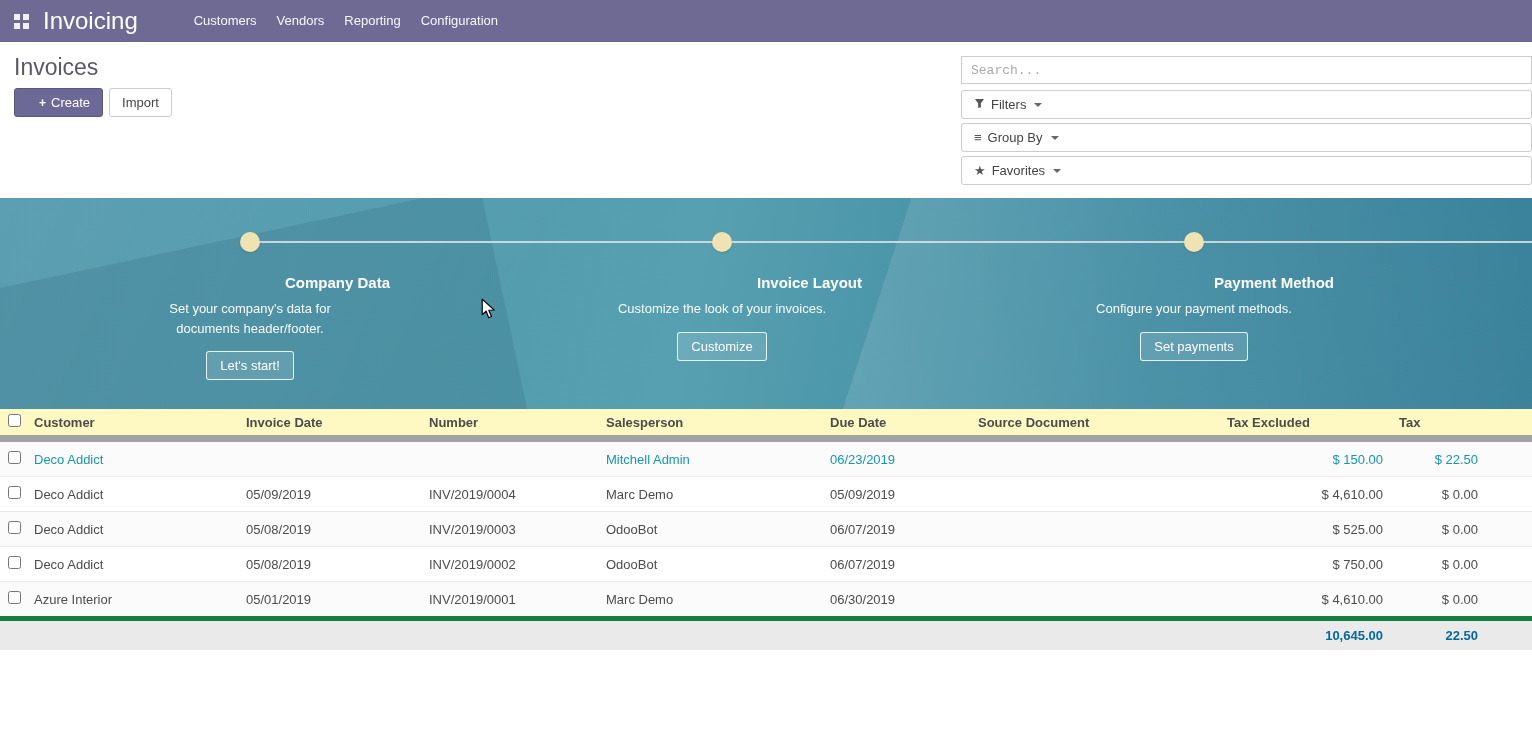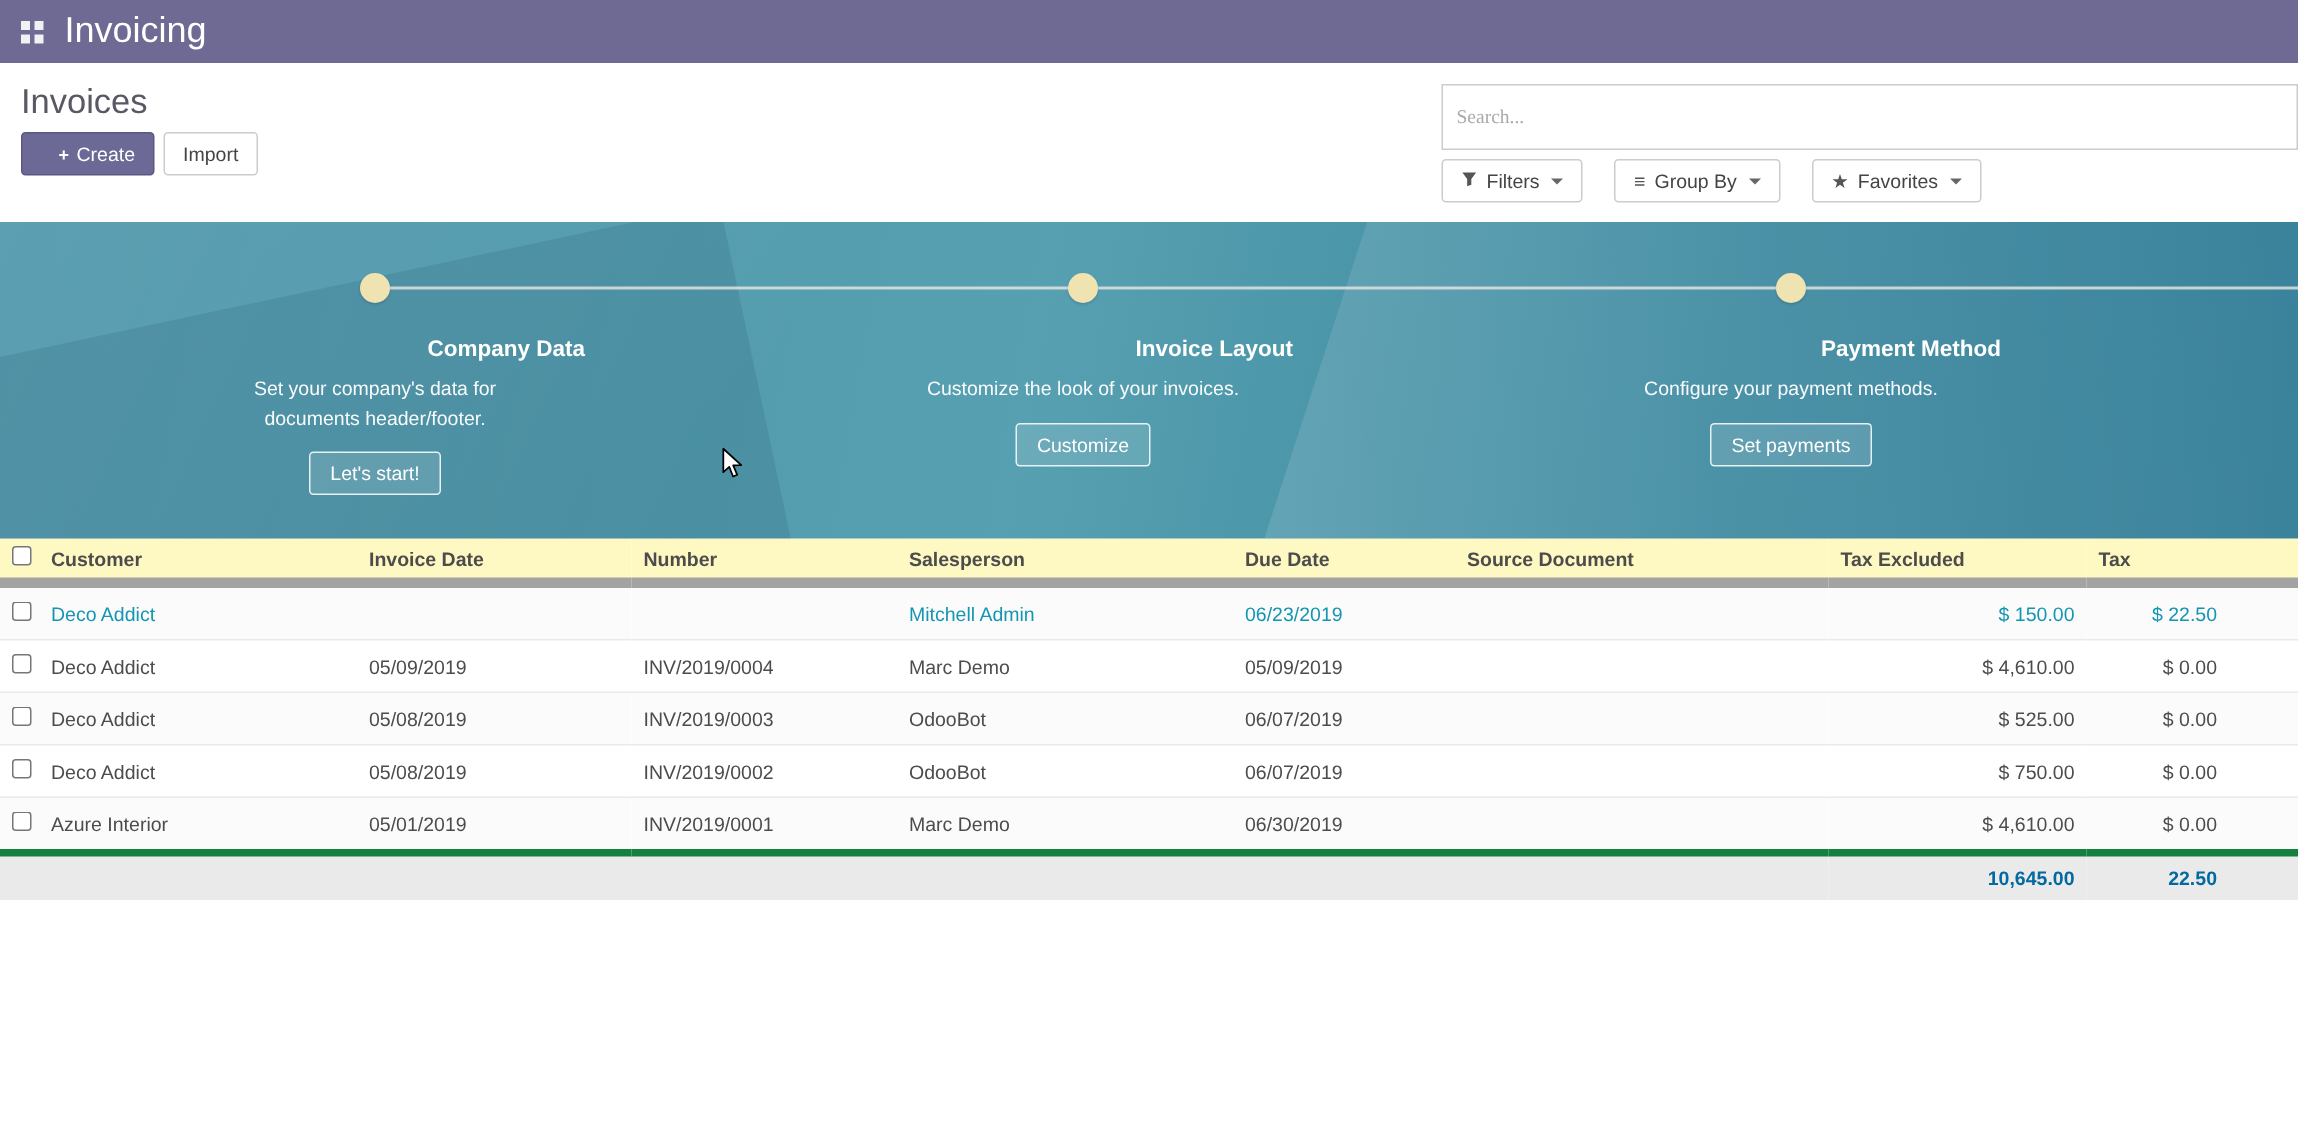--- a/index.html
+++ b/index.html
@@ -76,31 +76,31 @@
   .btn-primary {
     background: #6c6997;
     border-color: #5b5880;
     color: #fff;
     padding-left: 24px;
   }
   .btn-primary .plus-icon { font-weight: bold; margin-right: 5px; font-size: 12px; }
   .cp-right { width: 571px; }
   .search-input {
     width: 100%;
-    height: 44px;
+    height: 28px;
     border: 1px solid #ccc;
     padding: 0 9px;
-    font-family: Liberation Serif, serif;
+    font-family: Liberation Mono, monospace;
     font-size: 13px;
     color: #444;
     outline: none;
     margin-bottom: 6px;
   }
   .search-input::placeholder { color: #aaa; }
-  .filter-row { display: flex; gap: 21px; }
+  .filter-row { display: flex; gap: 4px; flex-direction: column; }
   .filter-row .btn { display: inline-flex; align-items: center; gap: 6px; }
   .caret-down {
     display: inline-block;
     width: 0; height: 0;
     border-left: 4px solid transparent;
     border-right: 4px solid transparent;
     border-top: 4px solid #666;
     margin-left: 2px;
   }
   .glyph-icon { font-size: 13px; color: #555; line-height: 1; }
@@ -212,20 +212,26 @@
 <body>
 
 <header class="navbar">
   <div class="apps-icon">
     <span></span>
       <span></span>
       <span></span>
       <span></span>
   </div>
   <div class="app-title">Invoicing</div>
+  <nav class="nav-menu">
+    <a>Customers</a>
+    <a>Vendors</a>
+    <a>Reporting</a>
+    <a>Configuration</a>
+  </nav>
 </header>
 
 <section class="control-panel">
   <div class="cp-left">
     <h1 class="page-title">Invoices</h1>
     <div class="cp-buttons">
       <button class="btn btn-primary">
         <span class="plus-icon">+</span><span>Create</span>
       </button>
       <button class="btn">Import</button>

